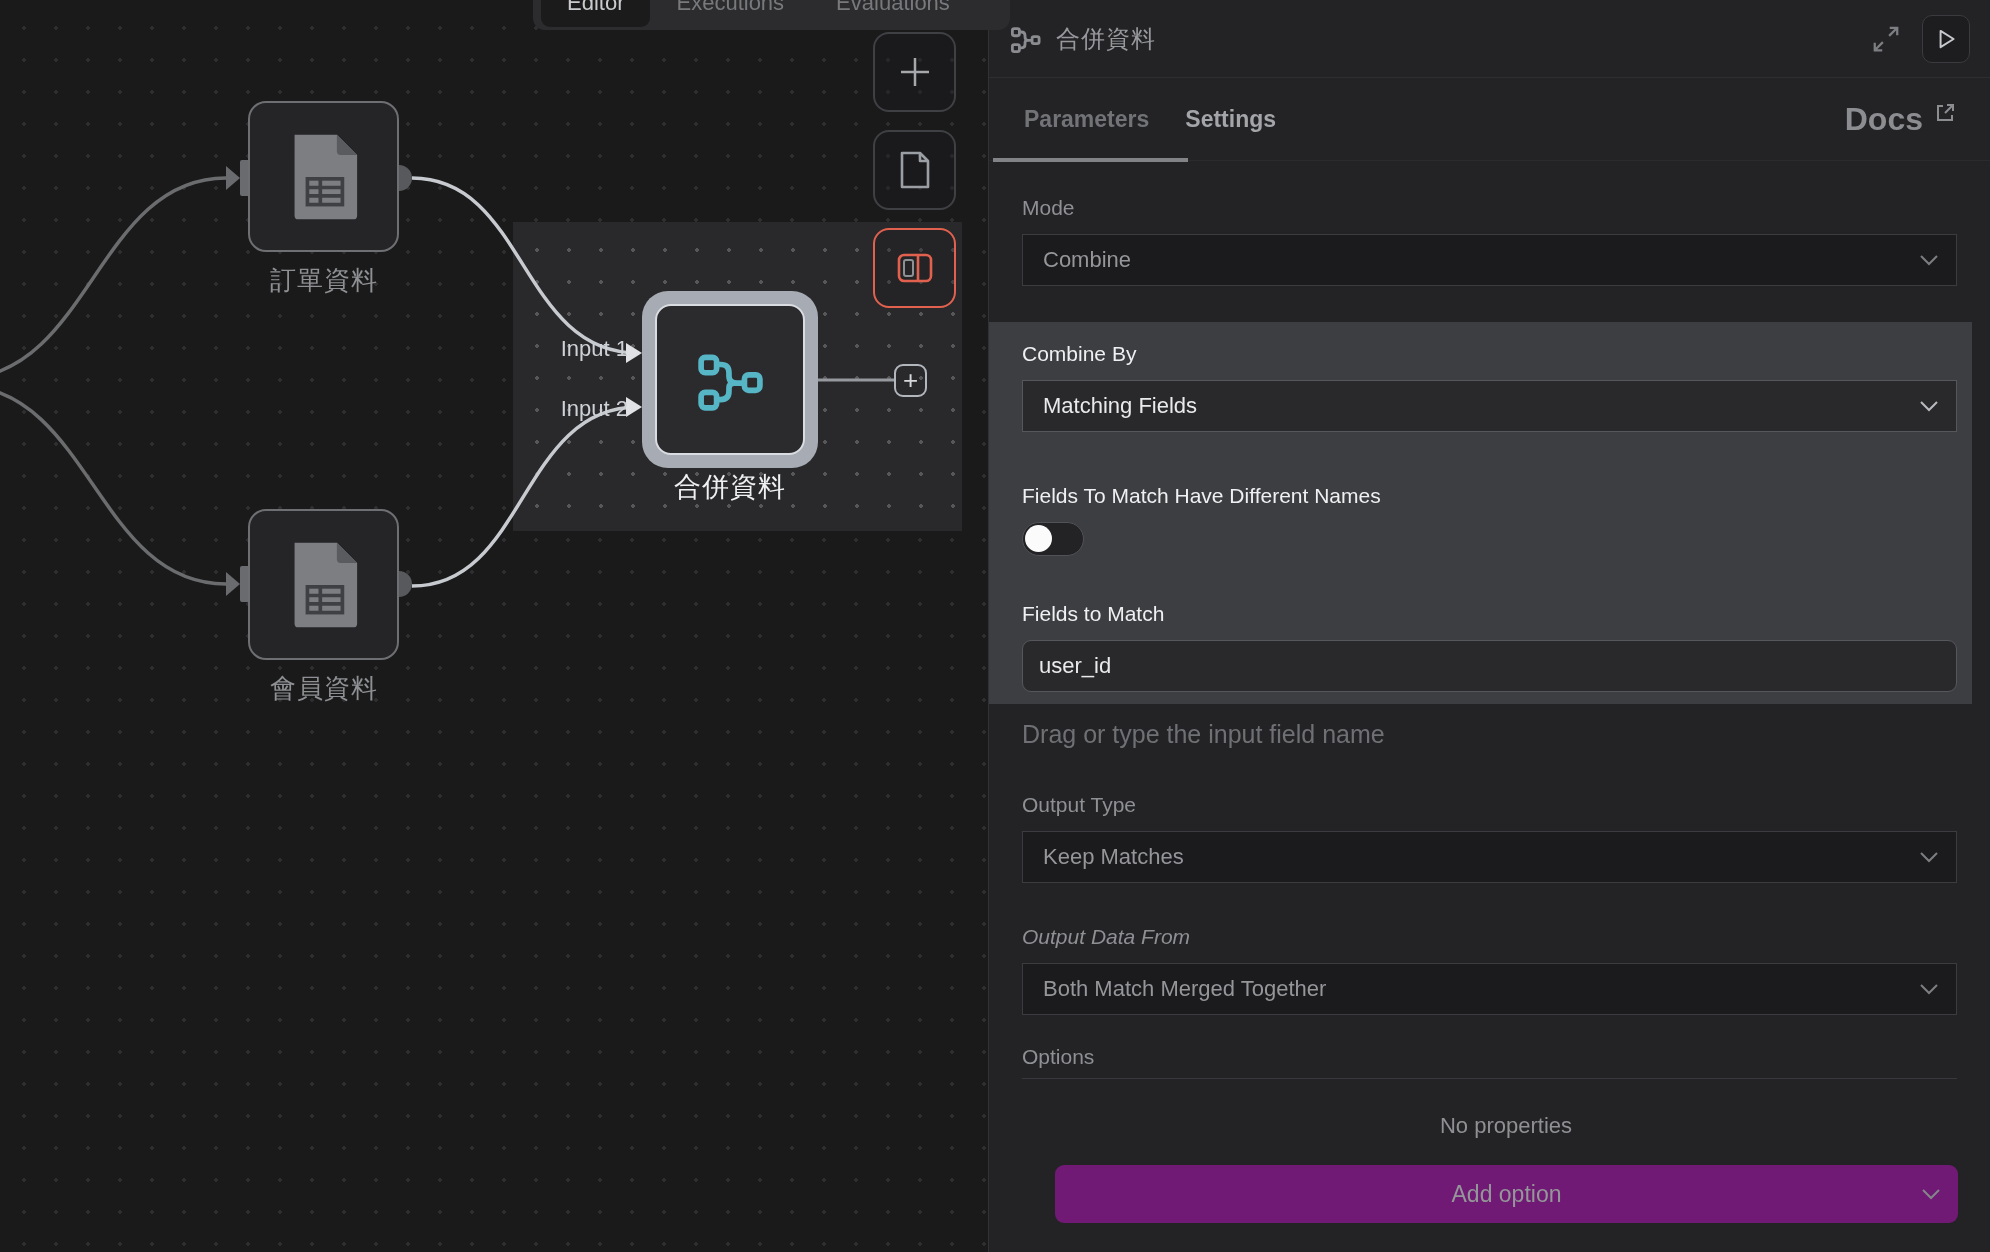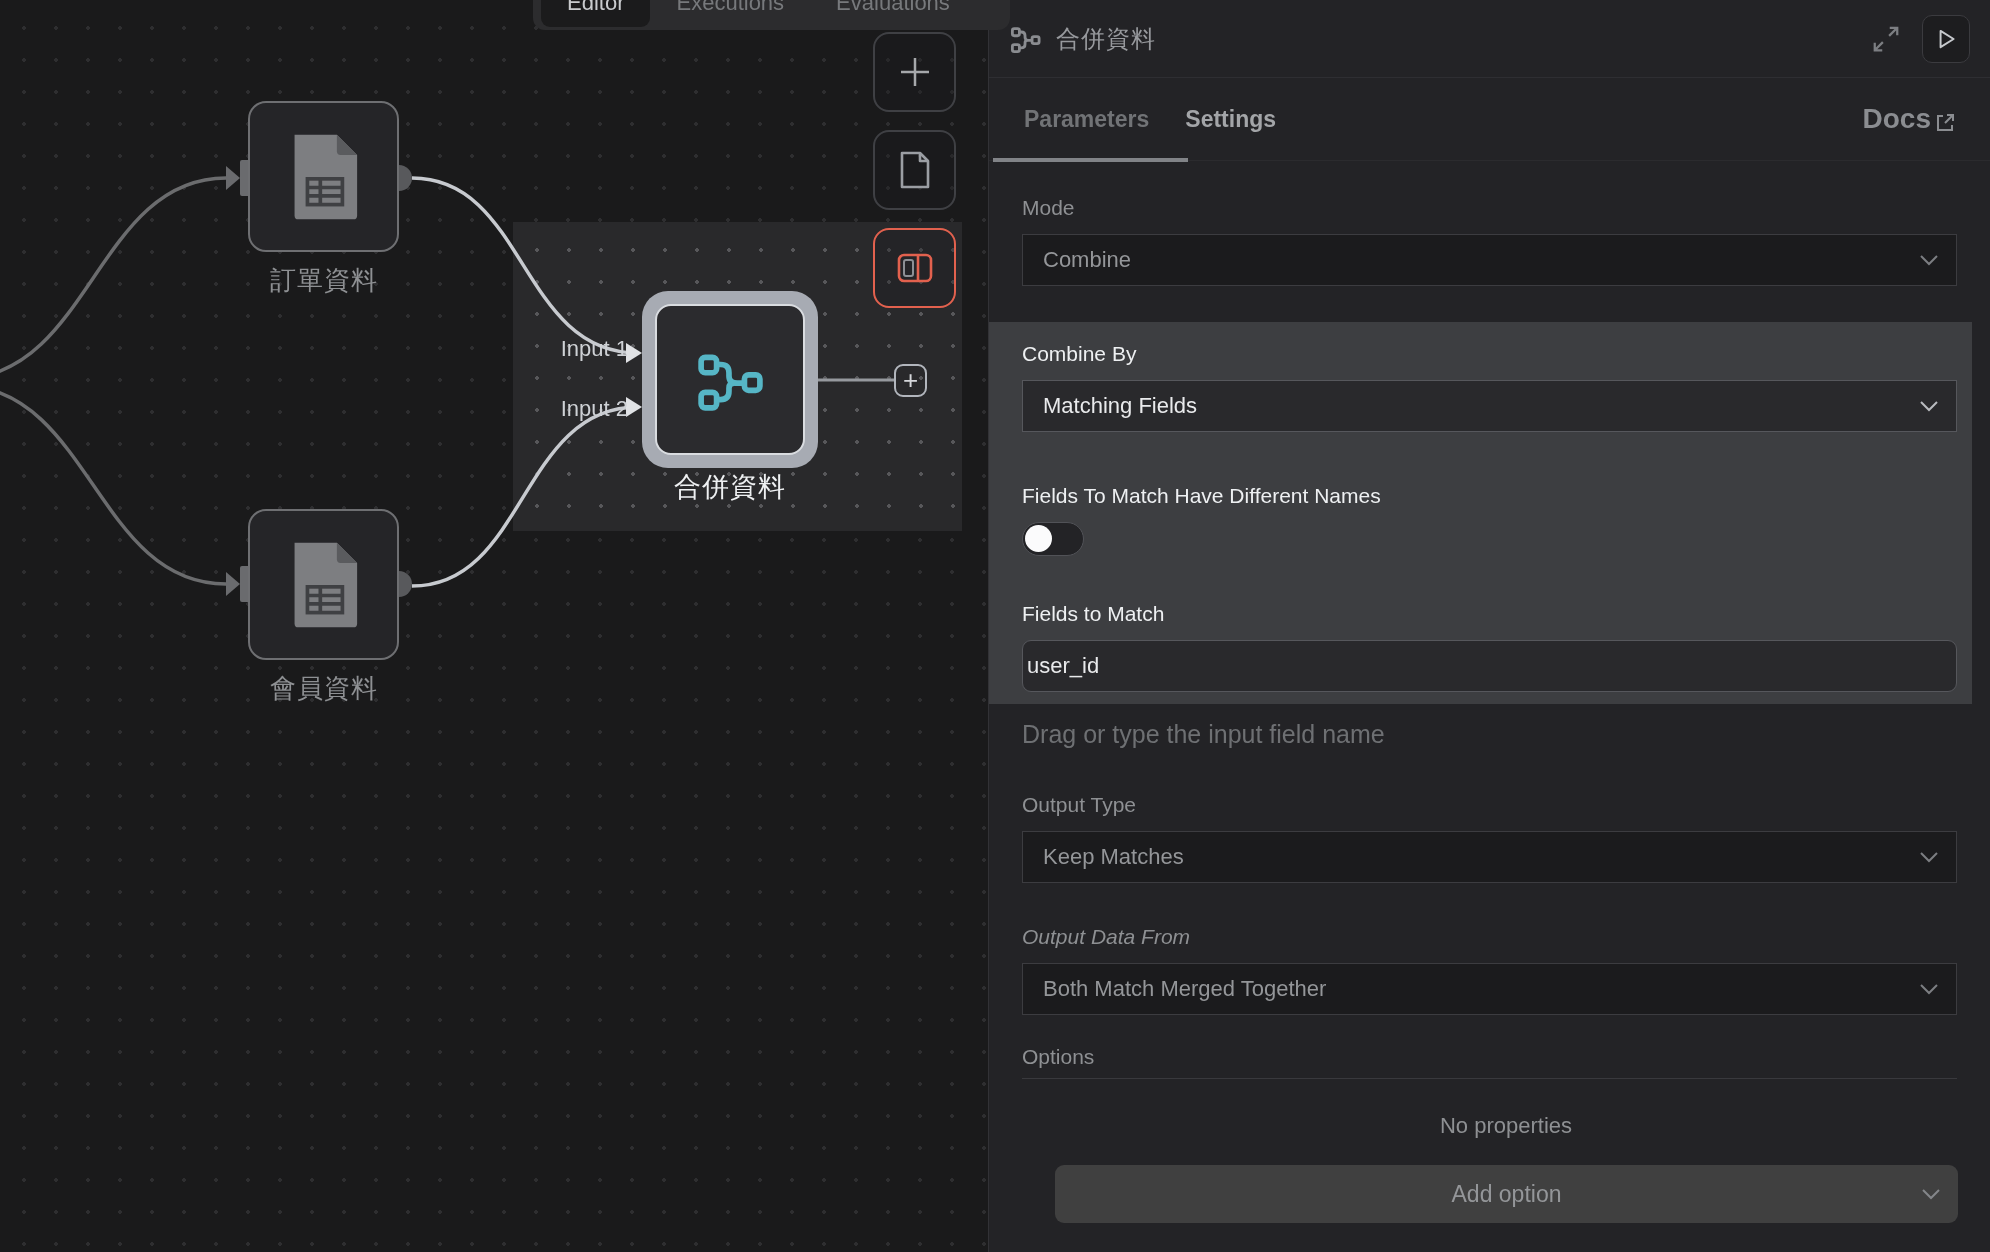--- a/index.html
+++ b/index.html
@@ -52,44 +52,44 @@
   .hd-spacer { flex:1; }
   .expand-btn { width:36px; height:36px; display:flex; align-items:center; justify-content:center; margin-right:18px; }
   .play-btn { width:48px; height:48px; background:#1d1d1f; border:1.5px solid #3b3b3f; border-radius:10px;
     display:flex; align-items:center; justify-content:center; }
 
   .tabs-row { height:83px; position:relative; border-bottom:1px solid #2b2b2e; display:flex; align-items:center; }
   .ptab { font-size:23px; font-weight:700; }
   .ptab.parameters { color:#717376; margin-left:35px; }
   .ptab.settings  { color:#a3a5a8; margin-left:36px; }
   .tab-underline { position:absolute; left:4px; bottom:-2px; width:195px; height:4px; background:#818387; }
-  .docs { margin-left:auto; margin-right:33px; display:flex; align-items:flex-end; gap:2px;
-    font-size:28px; font-weight:700; color:#8b8d91; }
+  .docs { margin-left:auto; margin-right:33px; display:flex; align-items:flex-start; gap:10px;
+    font-size:32px; font-weight:700; color:#8b8d91; }
 
   .panel-body { padding:0 33px; }
   .f-label { font-size:21px; color:#8e9093; }
   .f-label.bright { color:#eef0f2; }
   .select { position:relative; height:52px; background:#1b1b1d; border:1.5px solid #3c3c40;
     border-radius:0; display:flex; align-items:center; padding:0 20px; font-size:22px; color:#949699; }
   .chev { position:absolute; right:18px; top:50%; margin-top:-5px; }
 
   .hl-section { margin:36px -15px 0 -33px; background:#3d3e41; padding:20px 15px 12px 33px; }
   .hl-section .select { background:#29292c; border-color:#56575c; color:#e9eaec; }
   .hl-section .text-input { width:100%; height:52px; background:#29292c; border:1.5px solid #56575c;
-    border-radius:9px; padding:0 4px; font-size:22px; color:#e9eaec; outline:none;
+    border-radius:9px; padding:0 16px; font-size:22px; color:#e9eaec; outline:none;
     font-family:"Liberation Sans", sans-serif; }
   .toggle { width:62px; height:34px; background:#232326; border:1.5px solid #515257; border-radius:17px;
     position:relative; margin-top:14px; }
   .toggle .knob { position:absolute; left:2px; top:2px; width:27px; height:27px; border-radius:50%; background:#fbfbfc; }
 
   .helper { font-size:25px; color:#6e7073; margin-top:16px; }
   .options-head { margin-top:30px; padding-bottom:9px; border-bottom:1px solid #39393d; }
   .no-props { margin-top:34px; margin-left:33px; font-size:22px; color:#8e9093;text-align:center; }
   .add-option { position:relative; margin-top:26px; margin-left:33px; width:903px; height:58px;
-    background:#404040; border-radius:9px; display:flex; align-items:center; justify-content:center;
+    background:#701a75; border-radius:9px; display:flex; align-items:center; justify-content:center;
     font-size:23px; color:#949699; }
   .mt14 { margin-top:14px; }
   .mt35 { margin-top:35px; } .mt40 { margin-top:52px; } .mt42 { margin-top:42px;font-style:italic; }
   .mt44 { margin-top:44px; } .mt46 { margin-top:46px; }
 </style>
 </head>
 <body>
 
 <div class="stage">
 

